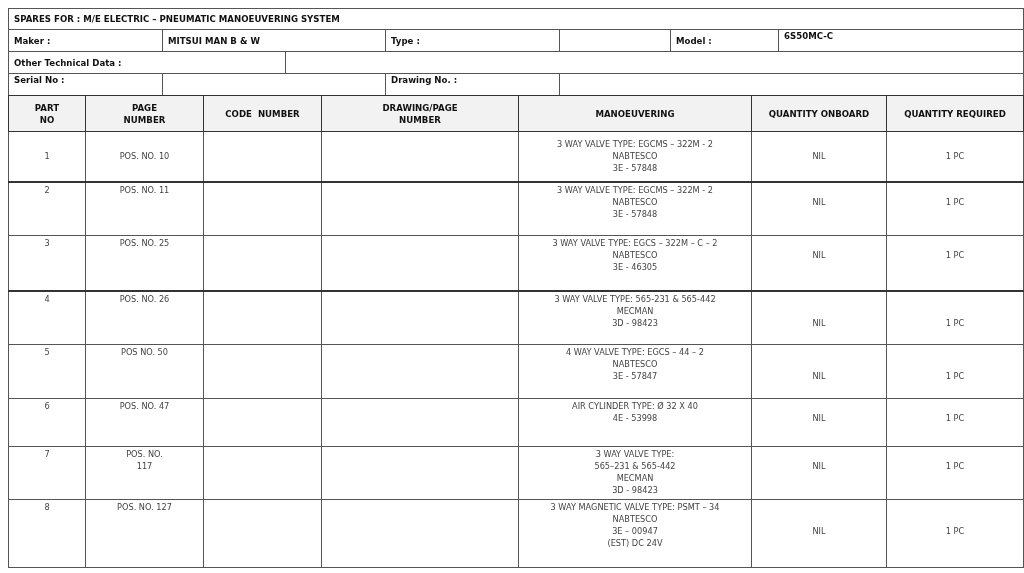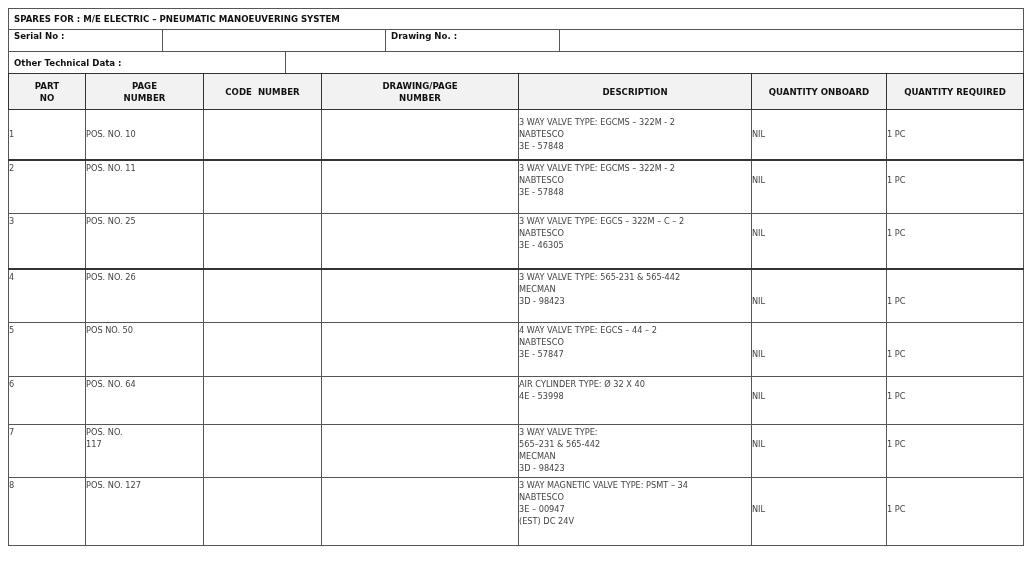--- a/index.html
+++ b/index.html
@@ -5,21 +5,21 @@
   html, body { margin:0; padding:0; background:#ffffff; }
   body { width:1024px; height:573px; position:relative; overflow:hidden;
          font-family:"DejaVu Sans", "Liberation Sans", sans-serif; color:#222; }
   .sheet { position:absolute; left:8px; top:8px; width:1015px; }
   table { border-collapse:collapse; width:1015px; table-layout:fixed; }
   td, th { border:1px solid #555; padding:0; }
   .meta td { height:20px; font-size:8.6px; font-weight:bold; padding-left:5px; vertical-align:middle; color:#111; }
   .meta td.val { font-weight:bold; }
   .meta td.top { vertical-align:top; padding-top:1px; }
   .hdr th { background:#f2f2f2; font-size:8.6px; font-weight:bold; color:#111; height:35px; text-align:center; vertical-align:middle; line-height:12px; border-color:#333; }
-  .row td { font-size:8.2px; color:#444; line-height:12px; }
+  .row td { font-size:8.2px; color:#444; text-align:center; line-height:12px; }
   .row td.top { vertical-align:top; padding-top:1px; }
   .row td.mid { vertical-align:middle; }
   .row td.desc { vertical-align:top; padding-top:5px; }
   .row.thick td { border-top:2px solid #333; }
   .desc-line { display:block; }
 </style>
 </head>
 <body>
 
 <div class="sheet">
@@ -31,28 +31,36 @@
       <col style="width:174px">
         <col style="width:111px">
         <col style="width:108px">
         <col style="width:245px">
     </colgroup>
     <tbody>
         <tr style="height:21px">
       <td colspan="7">SPARES FOR : M/E ELECTRIC – PNEUMATIC MANOEUVERING SYSTEM</td>
     </tr>
     <tr style="height:21px">
+      <td>Maker :</td>
+      <td colspan="2" class="val">MITSUI MAN B &amp; W</td>
+      <td>Type :</td>
+      <td></td>
+      <td>Model :</td>
+      <td class="top">6S50MC-C</td>
+    </tr>
+    <tr style="height:22px">
+      <td colspan="2">Other Technical Data :</td>
+      <td colspan="5"></td>
+    </tr>
+    <tr style="height:21px">
       <td class="top">Serial No :</td>
       <td colspan="2"></td>
       <td class="top">Drawing No. :</td>
       <td colspan="3"></td>
-    </tr>
-    <tr style="height:22px">
-      <td colspan="2">Other Technical Data :</td>
-      <td colspan="5"></td>
     </tr>
   </tbody>
     </table>
 
   <table style="margin-top:-1px">
     <colgroup>
       <col style="width:77px">
         <col style="width:118px">
         <col style="width:118px">
         <col style="width:197px">
@@ -68,21 +76,21 @@
           </th>
       <th>
             <span class="desc-line">PAGE</span>
             <span class="desc-line">NUMBER</span>
           </th>
       <th style="white-space:pre">CODE  NUMBER</th>
       <th>
             <span class="desc-line">DRAWING/PAGE</span>
             <span class="desc-line">NUMBER</span>
           </th>
-      <th>DESCRIPTION</th>
+      <th>MANOEUVERING</th>
       <th>QUANTITY ONBOARD</th>
       <th>QUANTITY REQUIRED</th>
     </tr>
 
     <tr class="row" style="height:50px">
       <td class="mid">1</td>
       <td class="mid">
             <span class="desc-line">POS. NO. 10</span>
           </td>
       <td></td>
@@ -156,21 +164,21 @@
             <span class="desc-line">NABTESCO</span>
             <span class="desc-line">3E - 57847</span>
           </td>
       <td class="top" style="padding-top:25px"><span>NIL</span></td>
       <td class="top" style="padding-top:25px"><span>1 PC</span></td>
     </tr>
 
     <tr class="row" style="height:48px">
       <td class="top">6</td>
       <td class="top">
-            <span class="desc-line">POS. NO. 64</span>
+            <span class="desc-line">POS. NO. 47</span>
           </td>
       <td></td>
       <td></td>
       <td class="top">
             <span class="desc-line">AIR CYLINDER TYPE: Ø 32 X 40</span>
             <span class="desc-line">4E - 53998</span>
           </td>
       <td class="top" style="padding-top:13px"><span>NIL</span></td>
       <td class="top" style="padding-top:13px"><span>1 PC</span></td>
     </tr>

